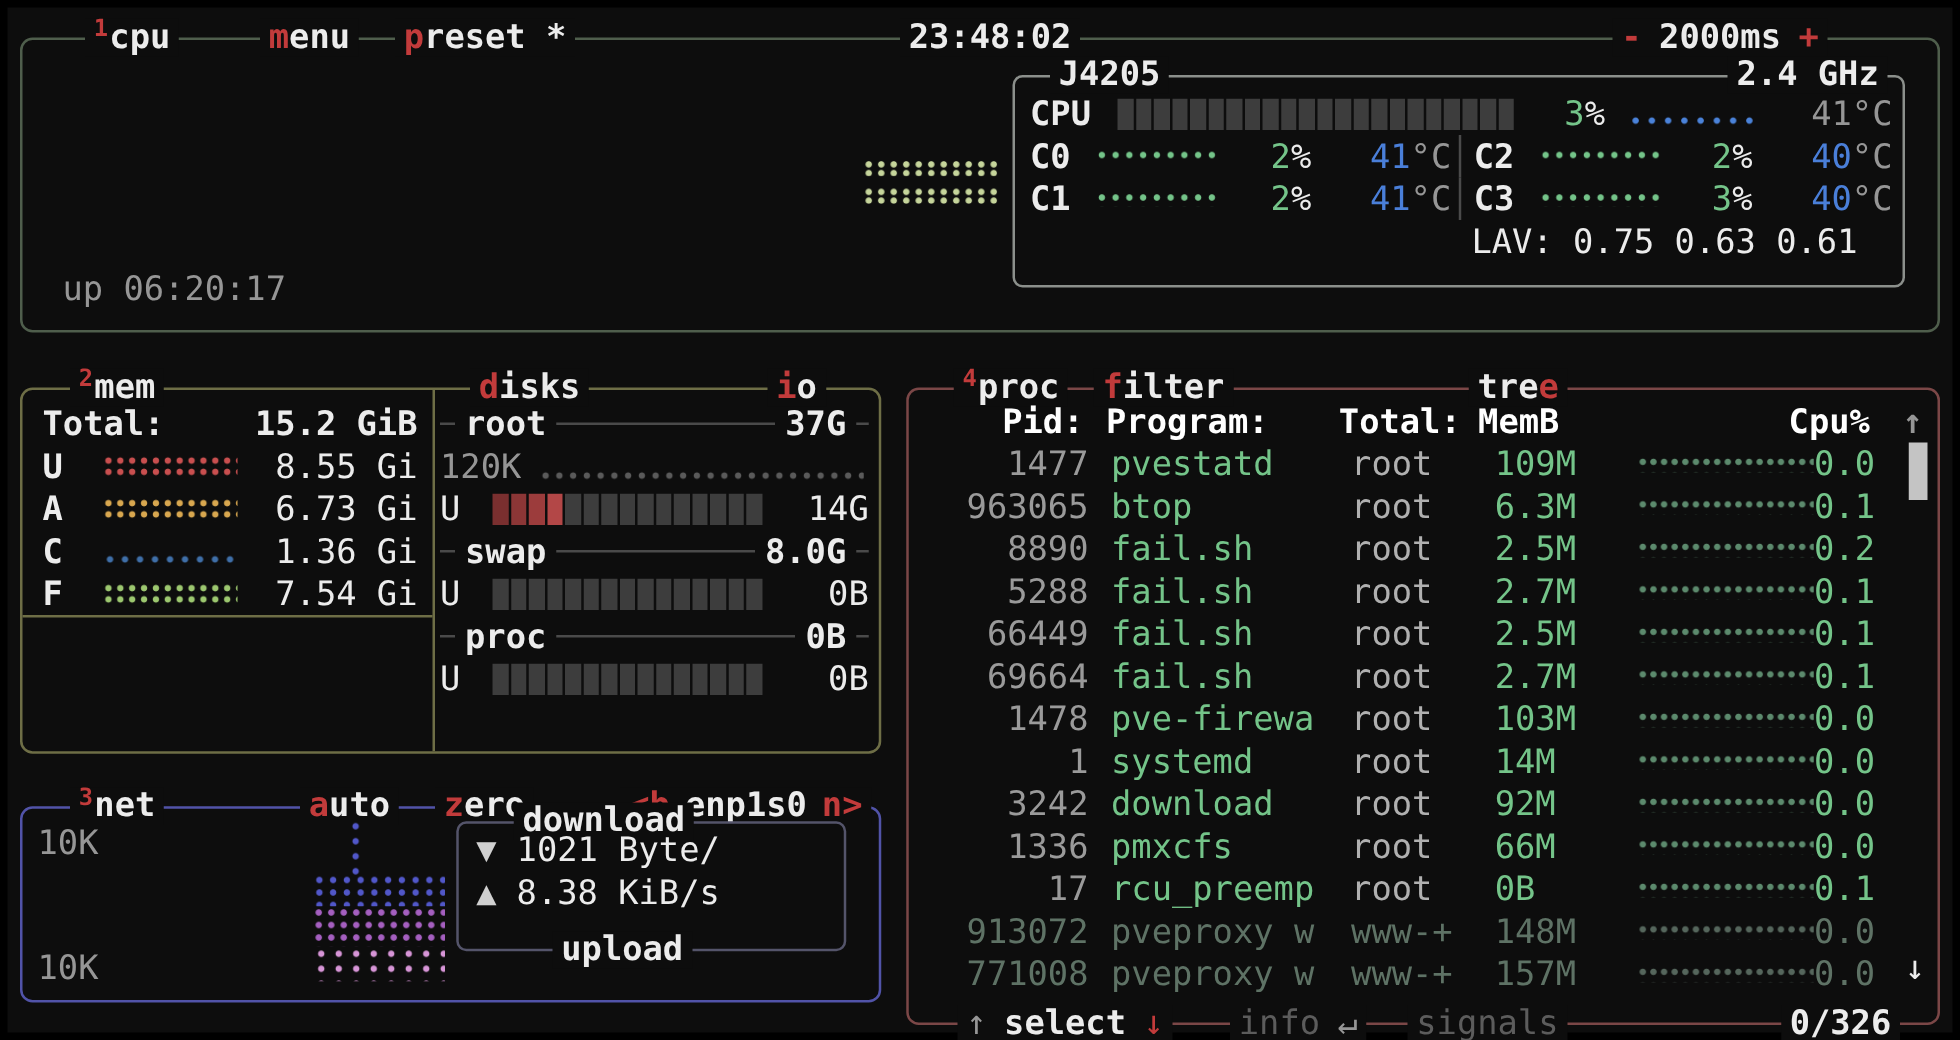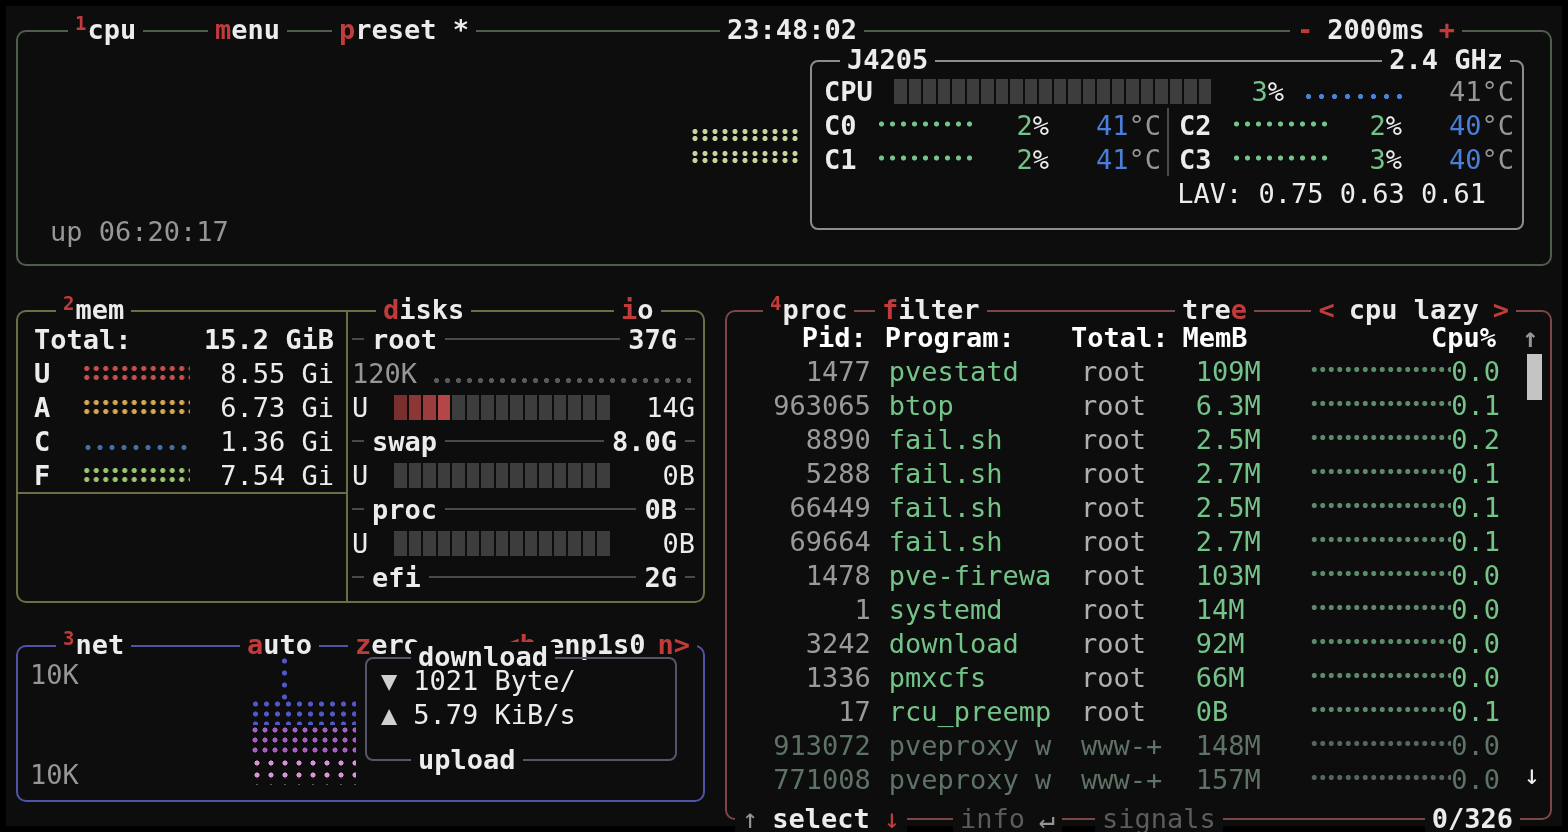--- a/index.html
+++ b/index.html
@@ -10,21 +10,21 @@
     font-size:27px; color:#dcdcdc;
   }
   .term { position:absolute; left:6px; top:6px; right:6px; bottom:6px; background:#0d0d0d; }
   .box { position:absolute; border:2px solid; border-radius:10px; }
   .btitle {
     position:absolute; top:-17px; background:#0d0d0d; padding:0 7px;
     font-weight:bold; color:#ececec; white-space:nowrap; line-height:30px; height:30px;
   }
   .bfoot {
     position:absolute; bottom:-16px; background:#0d0d0d; padding:0 7px;
-    white-space:nowrap; line-height:30px; height:30px;
+    white-space:nowrap; line-height:30px; height:30px;margin-left:31px;
   }
   .sup { font-size:19px; position:relative; top:-9px; font-weight:bold; margin-right:1px; }
   .red { color:#c23b3b; }
   .white { color:#ececec; }
   .gray { color:#969696; }
   .dgray { color:#5c5c5c; }
   .green { color:#74c489; }
   .blue { color:#4a7fd9; }
   .bold { font-weight:bold; }
   .dots { background-image:radial-gradient(circle, var(--c,#74c489) 2.2px, transparent 2.9px); background-size:9px 9px; }
@@ -64,21 +64,21 @@
 <body>
 
 <div class="term"></div>
 
 <div class="box" style="left:16px; top:30px; width:1536px; height:236px; border-color:#4f5e4c;">
 
   <span class="btitle" style="left:50px;"><span class="sup red">1</span><span>cpu</span></span>
 
   <span class="btitle" style="left:190px;"><span class="red">m</span><span>enu</span></span>
 
-  <span class="btitle" style="left:314px;"><span class="red">p</span><span>reset *</span></span>
+  <span class="btitle" style="left:298px;"><span class="red">p</span><span>reset *</span></span>
 
   <span class="btitle" style="left:702px;"><span>23:48:02</span></span>
 
   <span class="btitle" style="left:1272px;"><span class="red">-</span><span style="margin:0 14px;">2000ms</span><span class="red">+</span></span>
 
   <div class="dots" style="position:absolute; left:672px; top:96px; width:108px; height:13px; --c:#c6d59b; background-size:10px 7px;"></div>
   <div class="dots" style="position:absolute; left:672px; top:118px; width:108px; height:13px; --c:#c6d59b; background-size:10px 7px;"></div>
 
   <div class="gray" style="position:absolute; left:32px; top:184px;">up 06:20:17</div>
 
@@ -278,29 +278,20 @@
           <i></i>
           <i></i>
           <i></i>
           <i></i>
           <i></i>
           <i></i>
           <i></i>
         </span>
         <span class="white" style="flex: 1 1 0%; text-align: right;">0B</span>
       </div>
-      <div class="row34">
-        <div class="dsec">
-          <span class="ln lnl"></span>
-          <span class="nm">efi</span>
-          <span class="ln lnm"></span>
-          <span class="vl">2G</span>
-          <span class="ln lnr"></span>
-        </div>
-      </div>
     </div>
 </div>
 
 <div class="box" style="left:16px; top:645px; width:689px; height:157px; border-color:#5153a8;">
 
   <span class="btitle" style="left:38px;"><span class="sup red">3</span><span>net</span></span>
   <span class="btitle" style="left:222px;"><span class="red">a</span><span>uto</span></span>
   <span class="btitle" style="left:330px;"><span class="red">z</span><span>ero</span></span>
   <span class="btitle" style="right:6px;"><span class="red">&lt;b</span><span style="margin:0 12px;">enp1s0</span><span class="red">n&gt;</span></span>
 
@@ -313,32 +304,31 @@
   <div class="dots" style="position:absolute; left:232px; top:110px; width:106px; height:28px; --c:#d795d7; background-size:14px 12px;"></div>
 
   <div class="box" style="left:347px; top:10px; width:312px; height:104px; border-color:#54546a; border-radius:8px;">
     <span class="btitle" style="left:44px;"><span>download</span></span>
     <div class="row34" style="position:absolute; left:14px; top:4px; right:8px;">
       <span style="color:#d0d0d0;">▼</span>
       <span class="white" style="margin-left:16px;">1021 Byte/</span>
     </div>
     <div class="row34" style="position:absolute; left:14px; top:38px; right:8px;">
       <span style="color:#d0d0d0;">▲</span>
-      <span class="white" style="margin-left:16px;">5.79 KiB/s</span>
+      <span class="white" style="margin-left:16px;">8.38 KiB/s</span>
     </div>
     <span class="bfoot bold white" style="left:44px;"><span>upload</span></span>
   </div>
 </div>
 
 <div class="box" style="left:725px; top:310px; width:827px; height:510px; border-color:#7b4747;">
 
   <span class="btitle" style="left:36px;"><span class="sup red">4</span><span>proc</span></span>
   <span class="btitle" style="left:148px;"><span class="red">f</span><span>ilter</span></span>
   <span class="btitle" style="left:448px;"><span>tre</span><span class="red">e</span></span>
-  <span class="btitle" style="right:34px;"><span class="red">&lt;</span><span style="margin:0 14px;">cpu lazy</span><span class="red">&gt;</span></span>
 
   <div class="prow phead" style="position:absolute; left:12px; top:8px; right:8px;">
     <span class="pid">Pid:</span>
     <span class="prg">Program:</span>
     <span class="usr">Total:</span>
     <span class="mem">MemB</span>
     <span class="pdots"></span>
     <span class="cpu" style="padding-right:26px;">Cpu%</span>
     <span class="gray" style="width:22px;">↑</span>
   </div>

